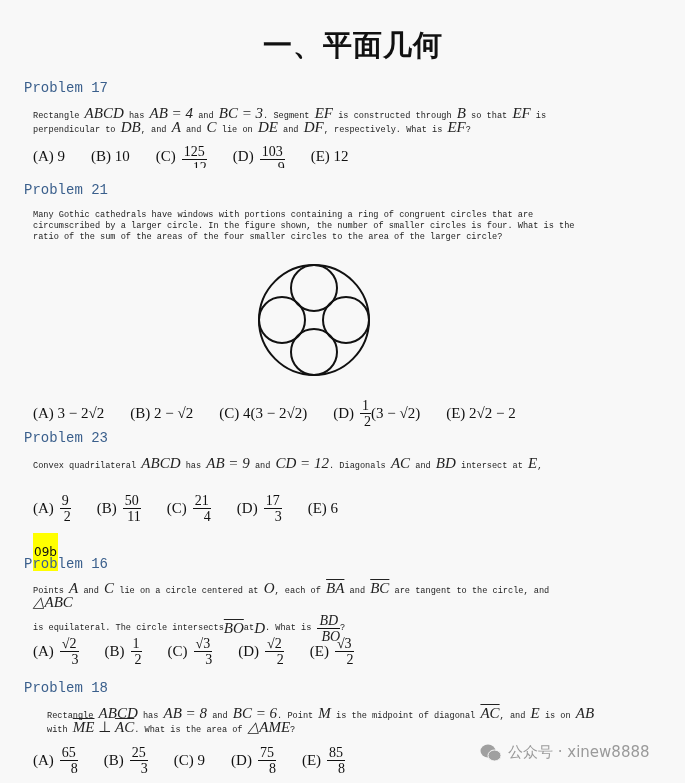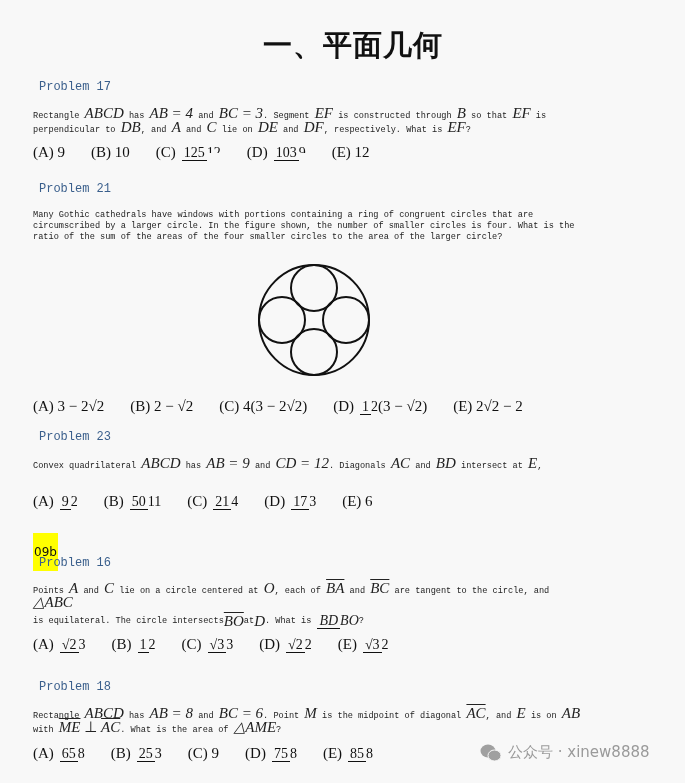--- a/index.html
+++ b/index.html
@@ -6,36 +6,36 @@
   body {
     width:685px; height:783px; background:#f8f8f8; position:relative; overflow:hidden;
     font-family:"Liberation Serif", serif; color:#111;
   }
   .title {
     position:absolute; top:26px; left:0; width:685px; text-align:center;
     font-family:"DejaVu Sans", sans-serif; font-size:29px; font-weight:bold; letter-spacing:1px;
     padding-left:21px; box-sizing:border-box;
   }
   .ptitle {
-    position:absolute; left:39px; font-family:"Liberation Mono", monospace;
-    font-size:12px; color:#3a5f8c;
+    position:absolute; left:24px; font-family:"Liberation Mono", monospace;
+    font-size:14px; color:#3a5f8c;
   }
   .ptext {
     position:absolute; left:33px; width:560px; font-family:"Liberation Mono", monospace;
     font-size:8.6px; line-height:11px; color:#222;
   }
   .m { font-family:"Liberation Serif", serif; font-style:italic; font-size:15px; }
   .mr { font-family:"Liberation Serif", serif; font-size:15px; }
   .ov { text-decoration:overline; }
   .choices {
     position:absolute; left:33px; display:flex; align-items:center;
     font-family:"Liberation Serif", serif; font-size:15px; color:#111;
   }
   .ch { margin-right:26px; display:flex; align-items:center; white-space:nowrap; }
-  .frac { display:inline-flex; flex-direction:row; align-items:flex-start; margin-left:6px; line-height:15px; font-size:14px; }
+  .frac { display:inline-flex; flex-direction:column; align-items:flex-end; margin-left:6px; line-height:15px; font-size:14px; }
   .frac .num { border-bottom:1px solid #111; padding:0 2px; }
   .tag {
     position:absolute; left:33px; top:533px; background:#ffff00; font-family:"DejaVu Sans", sans-serif;
     font-size:12px; padding:12px 1px; color:#111;
   }
   .wm {
     position:absolute; left:480px; top:743px; display:flex; align-items:center;
     font-family:"DejaVu Sans", sans-serif; font-size:15px; color:#9a9a9a;
   }
   .wm svg { margin-right:6px; }
@@ -182,21 +182,21 @@
   <div class="ch">
       <span>(E)</span>
       <span class="frac">
         <span class="num">√3</span>
         <span>2</span>
       </span>
     </div>
 </div>
 
 <div class="ptitle" style="top:680px;">Problem 18</div>
-<div class="ptext" style="top:708px;">
+<div class="ptext" style="top:708px;margin-left:14px;">
   <div><span>Rectangle </span><span class="m">ABCD</span><span> has </span><span class="m">AB = 8</span><span> and </span><span class="m">BC = 6</span><span>. Point </span><span class="m">M</span><span> is the midpoint of diagonal </span><span class="m ov">AC</span><span>, and </span><span class="m">E</span><span> is on </span><span class="m">AB</span></div>
   <div><span>with </span><span class="m ov">ME</span><span class="mr"> ⊥ </span><span class="m ov">AC</span><span>. What is the area of </span><span class="m">△AME</span><span>?</span></div>
 </div>
 <div class="choices" style="top:745px;">
   <div class="ch">
       <span>(A)</span>
       <span class="frac">
         <span class="num">65</span>
         <span>8</span>
       </span>

